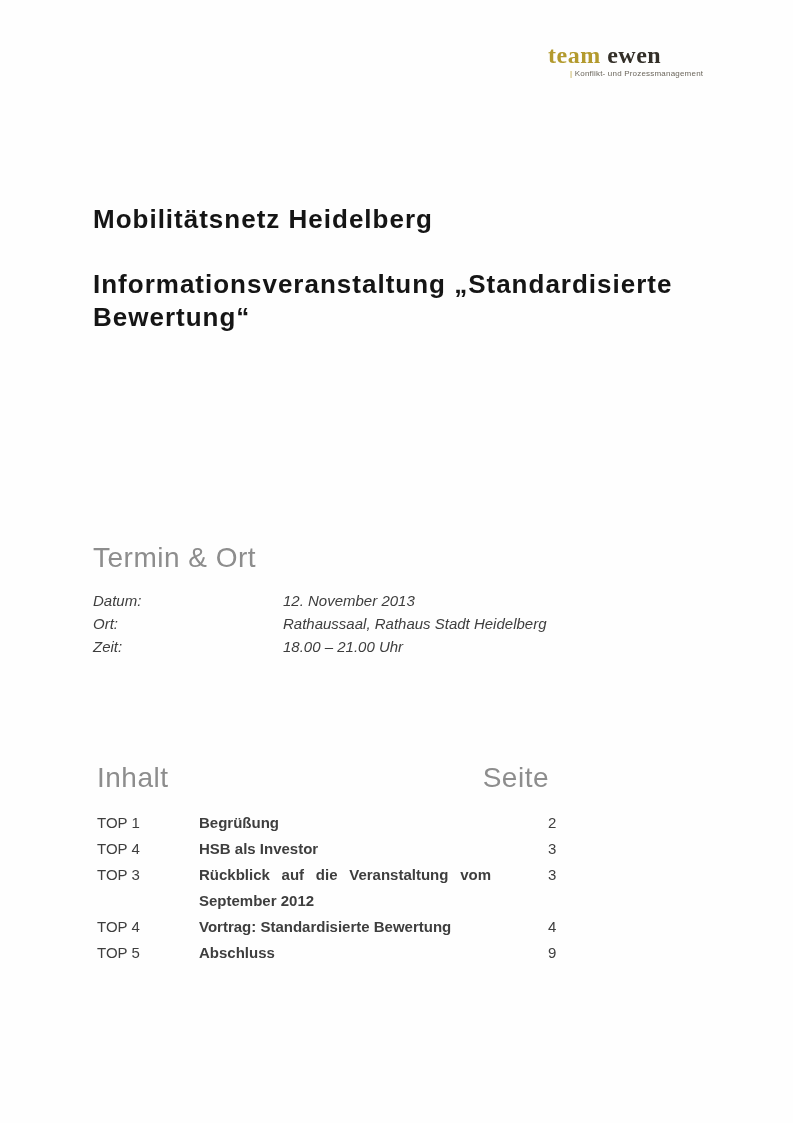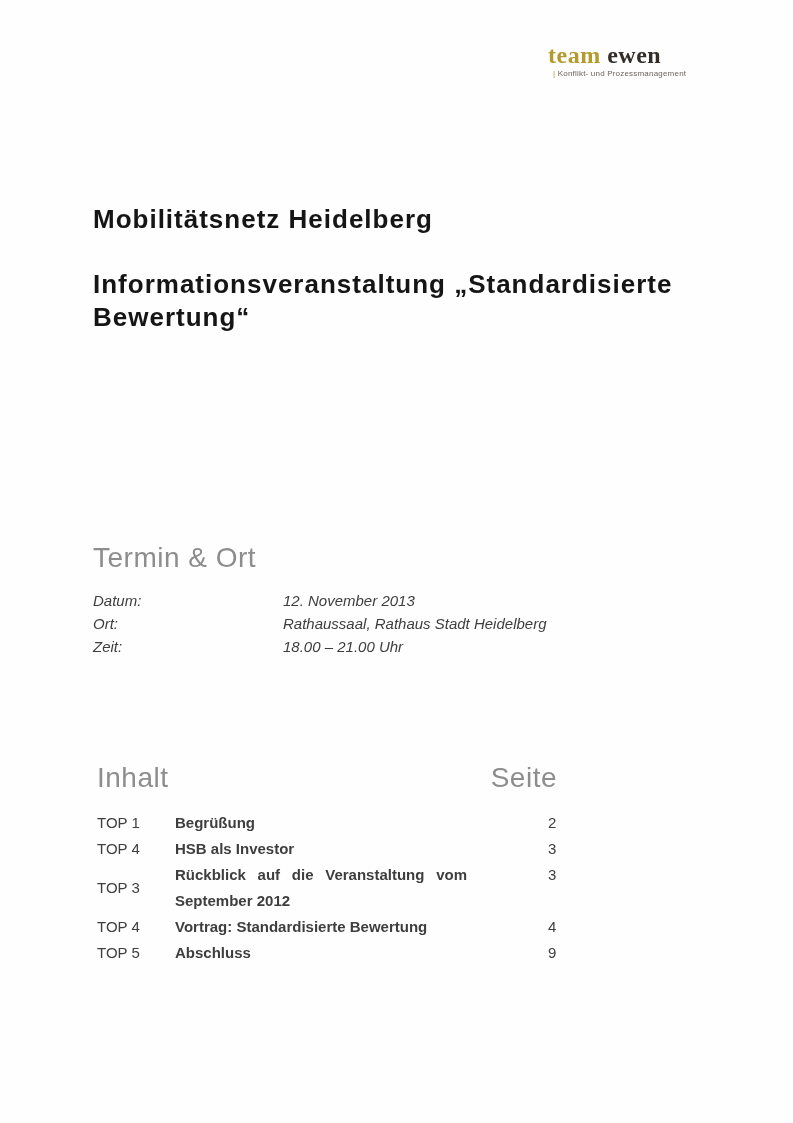--- a/index.html
+++ b/index.html
@@ -28,21 +28,21 @@
   .logo-brand {
     font-family: "Liberation Serif", serif;
     font-size: 24px;
     line-height: 26px;
     letter-spacing: 0.5px;
     white-space: nowrap;
   }
   .logo-brand .team { color: #b39a2d; font-weight: bold; }
   .logo-brand .ewen { color: #332f28; font-weight: bold; }
   .logo-tagline {
-    margin-left: 5px;
+    margin-left: 22px;
     margin-top: 1px;
     font-size: 8px;
     letter-spacing: 0.2px;
     color: #6b665c;
     white-space: nowrap;
   }
   .logo-tagline .bar { color: #b39a2d; }
 
   
   .doc-title {
@@ -99,36 +99,37 @@
 
   
   .inhalt-header {
     position: absolute;
     left: 97px;
     top: 760px;
     width: 460px;
   }
   .inhalt-header .seite {
     position: absolute;
-    right: 0;
+    right: 8px;
     top: 0;
   }
   .toc {
     position: absolute;
     left: 97px;
     top: 810px;
     width: 460px;
     font-size: 15px;
     line-height: 26px;
     color: #3e3e3e;
   }
   .toc-row {
     position: relative;
     display: flex;
-    align-items: center;
+    align-items: flex-start;
+    gap: 24px;
   }
   .toc-top { width: 78px; flex: 0 0 78px; }
   .toc-title { width: 292px; flex: 0 0 292px; font-weight: bold; }
   .toc-title.justify { text-align: justify; }
   .toc-page {
     position: absolute;
     left: 451px;
     top: 0;
   }
 </style>

